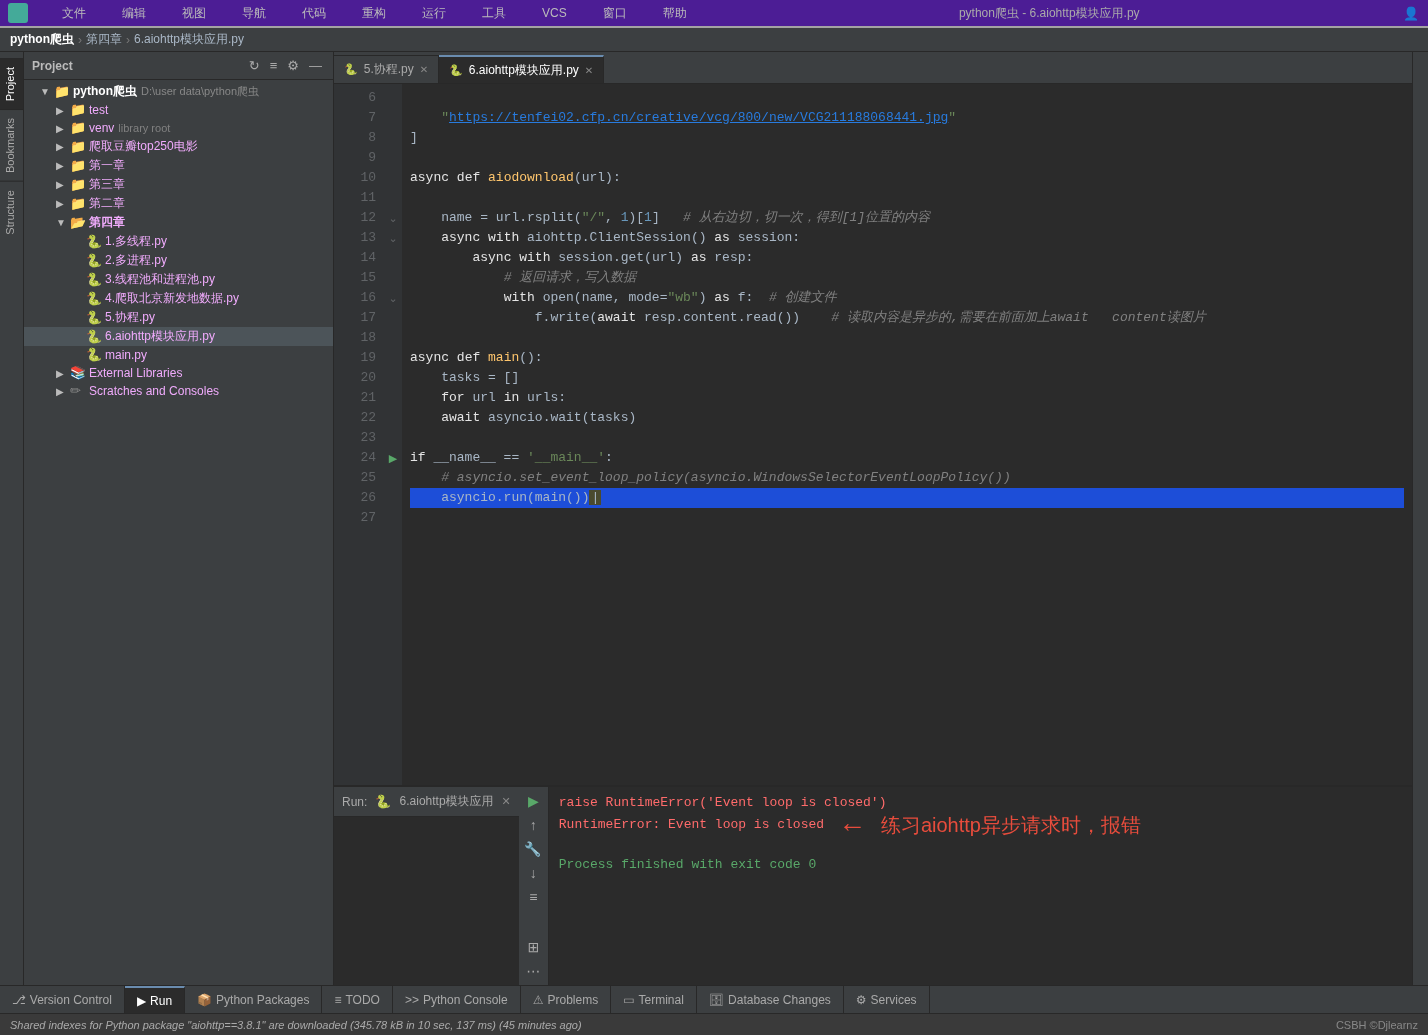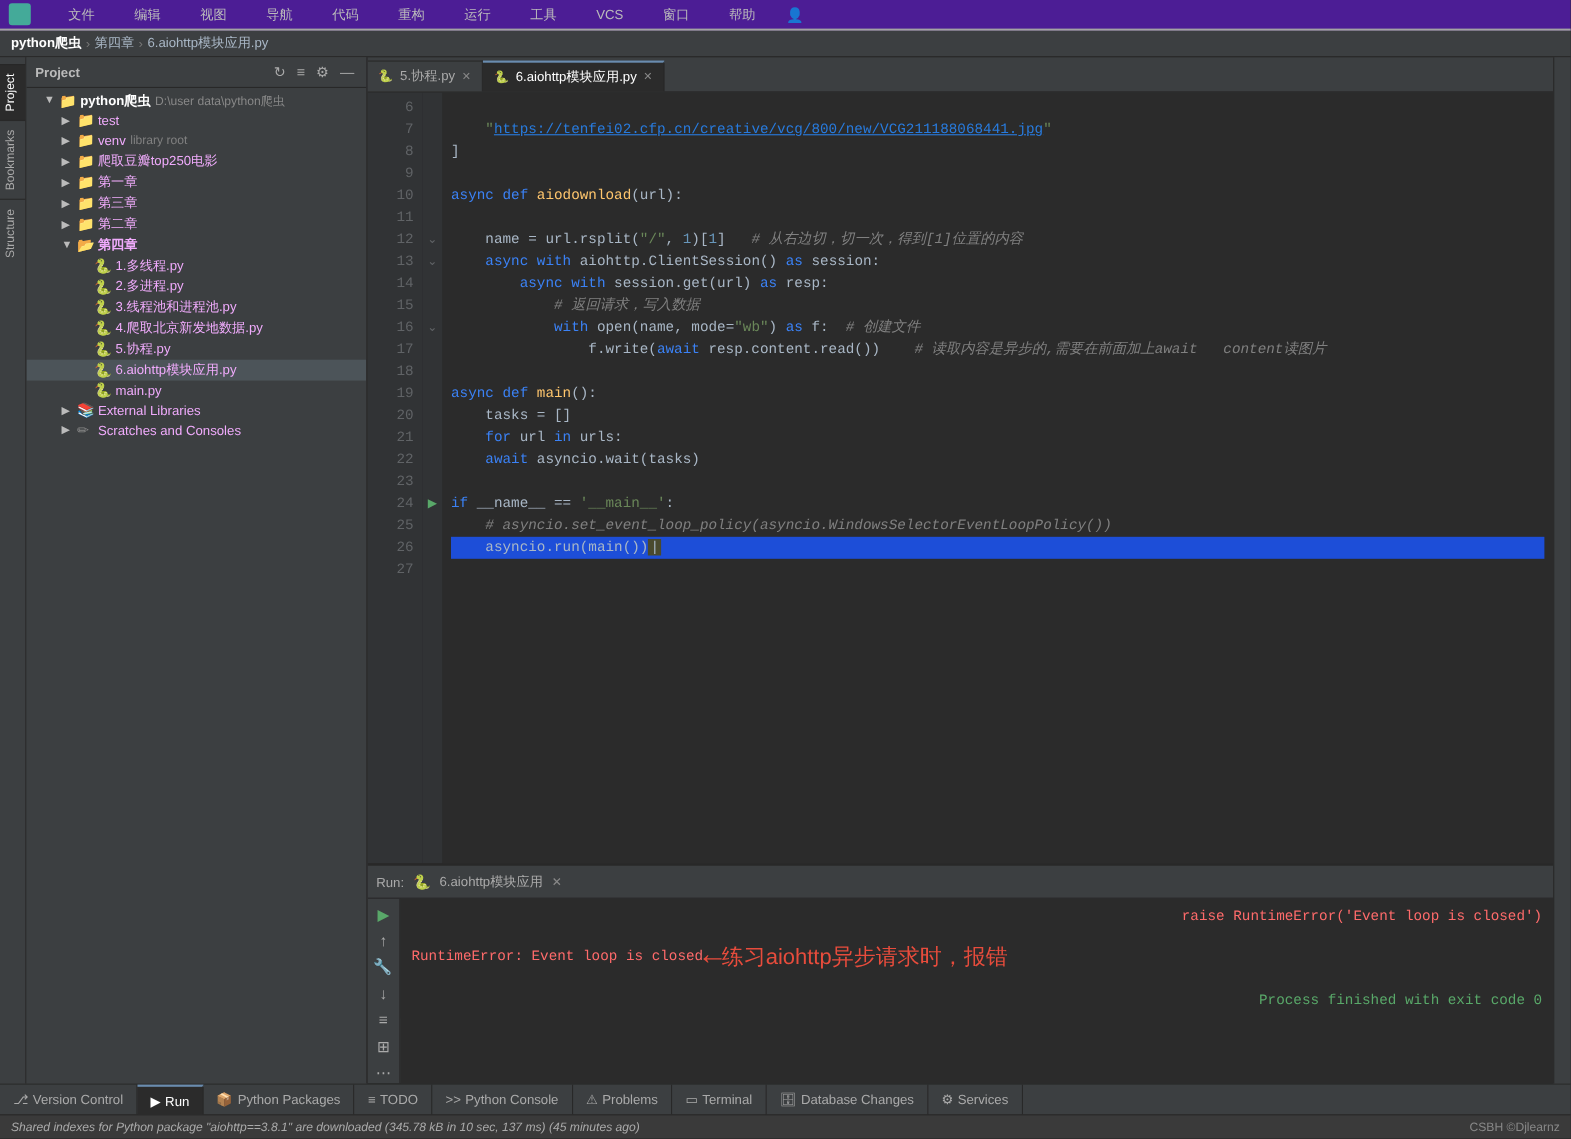--- a/index.html
+++ b/index.html
@@ -49,28 +49,28 @@
     .editor-tab.active { background: #2b2b2b; color: #ffffff; border-top: 2px solid #6a8caf; }
     .tab-file-icon { font-size: 11px; }
     .tab-close { color: #888; font-size: 10px; cursor: pointer; }
 
     
     #code-editor { flex: 1; display: flex; overflow: hidden; background: #2b2b2b; }
     #line-numbers { width: 50px; background: #313335; padding: 4px 0; text-align: right; color: #606366; font-size: 13px; font-family: 'Consolas', 'Courier New', monospace; line-height: 20px; user-select: none; flex-shrink: 0; padding-right: 8px; overflow: hidden; }
     #code-content { flex: 1; padding: 4px 8px; font-family: 'Consolas', 'Courier New', monospace; font-size: 13px; line-height: 20px; overflow-y: auto; overflow-x: auto; white-space: pre; color: #a9b7c6; }
 
     
-    .kw { color: #3b82f6; } 
+    .kw { color: #e5e5e5; } 
     .fn { color: #ffc66d; } 
     .str { color: #6a8759; } 
     .comment { color: #808080; font-style: italic; } 
     .num { color: #6897bb; }
 
     
-    #run-panel { height: 200px; background: #2b2b2b; border-top: 2px solid #282828; display: flex; flex-direction: column; text-align: right; }
+    #run-panel { height: 200px; background: #2b2b2b; border-top: 2px solid #282828; display: flex; flex-direction: row; }
     #run-tab-bar { height: 30px; background: #3c3f41; display: flex; align-items: center; padding: 0 8px; gap: 4px; border-bottom: 1px solid #282828; }
     .run-tab-label { font-size: 12px; color: #aaaaaa; }
     .run-close { color: #888; font-size: 11px; cursor: pointer; margin-left: 4px; }
 
     #run-toolbar { width: 30px; background: #3c3f41; border-right: 1px solid #282828; display: flex; flex-direction: column; align-items: center; padding: 4px 0; gap: 4px; }
     .run-tool-btn { color: #aaaaaa; cursor: pointer; font-size: 14px; padding: 2px; }
     .run-tool-btn.green { color: #59a869; }
 
     #run-body { display: flex; flex: 1; overflow: hidden; }
     #run-output { flex: 1; padding: 6px 10px; font-family: 'Consolas', 'Courier New', monospace; font-size: 13px; line-height: 20px; overflow-y: auto; color: #a9b7c6; background: #2b2b2b; }
@@ -111,20 +111,21 @@
   <span class="menu-item">编辑</span>
   <span class="menu-item">视图</span>
   <span class="menu-item">导航</span>
   <span class="menu-item">代码</span>
   <span class="menu-item">重构</span>
   <span class="menu-item">运行</span>
   <span class="menu-item">工具</span>
   <span class="menu-item">VCS</span>
   <span class="menu-item">窗口</span>
   <span class="menu-item">帮助</span>
+  <div class="menu-title-center">python爬虫 - 6.aiohttp模块应用.py</div>
   <span style="color:#aaa;font-size:13px;cursor:pointer;">👤</span>
 </div>
 
 <div id="breadcrumb">
   <span class="breadcrumb-item bold">python爬虫</span>
   <span class="breadcrumb-sep">›</span>
   <span class="breadcrumb-item">第四章</span>
   <span class="breadcrumb-sep">›</span>
   <span class="breadcrumb-item">6.aiohttp模块应用.py</span>
 </div>
@@ -397,21 +398,21 @@
           <span class="run-tool-btn">🔧</span>
           <span class="run-tool-btn">↓</span>
           <span class="run-tool-btn">≡</span>
           <span class="run-tool-btn" style="margin-top:auto;">⊞</span>
           <span class="run-tool-btn">⋯</span>
         </div>
 
         <div id="run-output-wrapper">
           <div id="run-output">
             <div class="run-error">    raise RuntimeError('Event loop is closed')</div>
-            <div style="display:flex;align-items:center;margin-top:17px;">
+            <div style="display:flex;align-items:center;gap:20px;margin-top:2px;">
               <span class="run-error-label">RuntimeError: Event loop is closed</span>
 
               <span style="color:#e74c3c;font-size:28px;font-weight:bold;">←</span>
 
               <span style="color:#e74c3c;font-size:20px;font-family:'Microsoft YaHei',sans-serif;">练习aiohttp异步请求时，报错</span>
             </div>
             <div>&nbsp;</div>
             <div class="run-success">Process finished with exit code 0</div>
           </div>
         </div>

